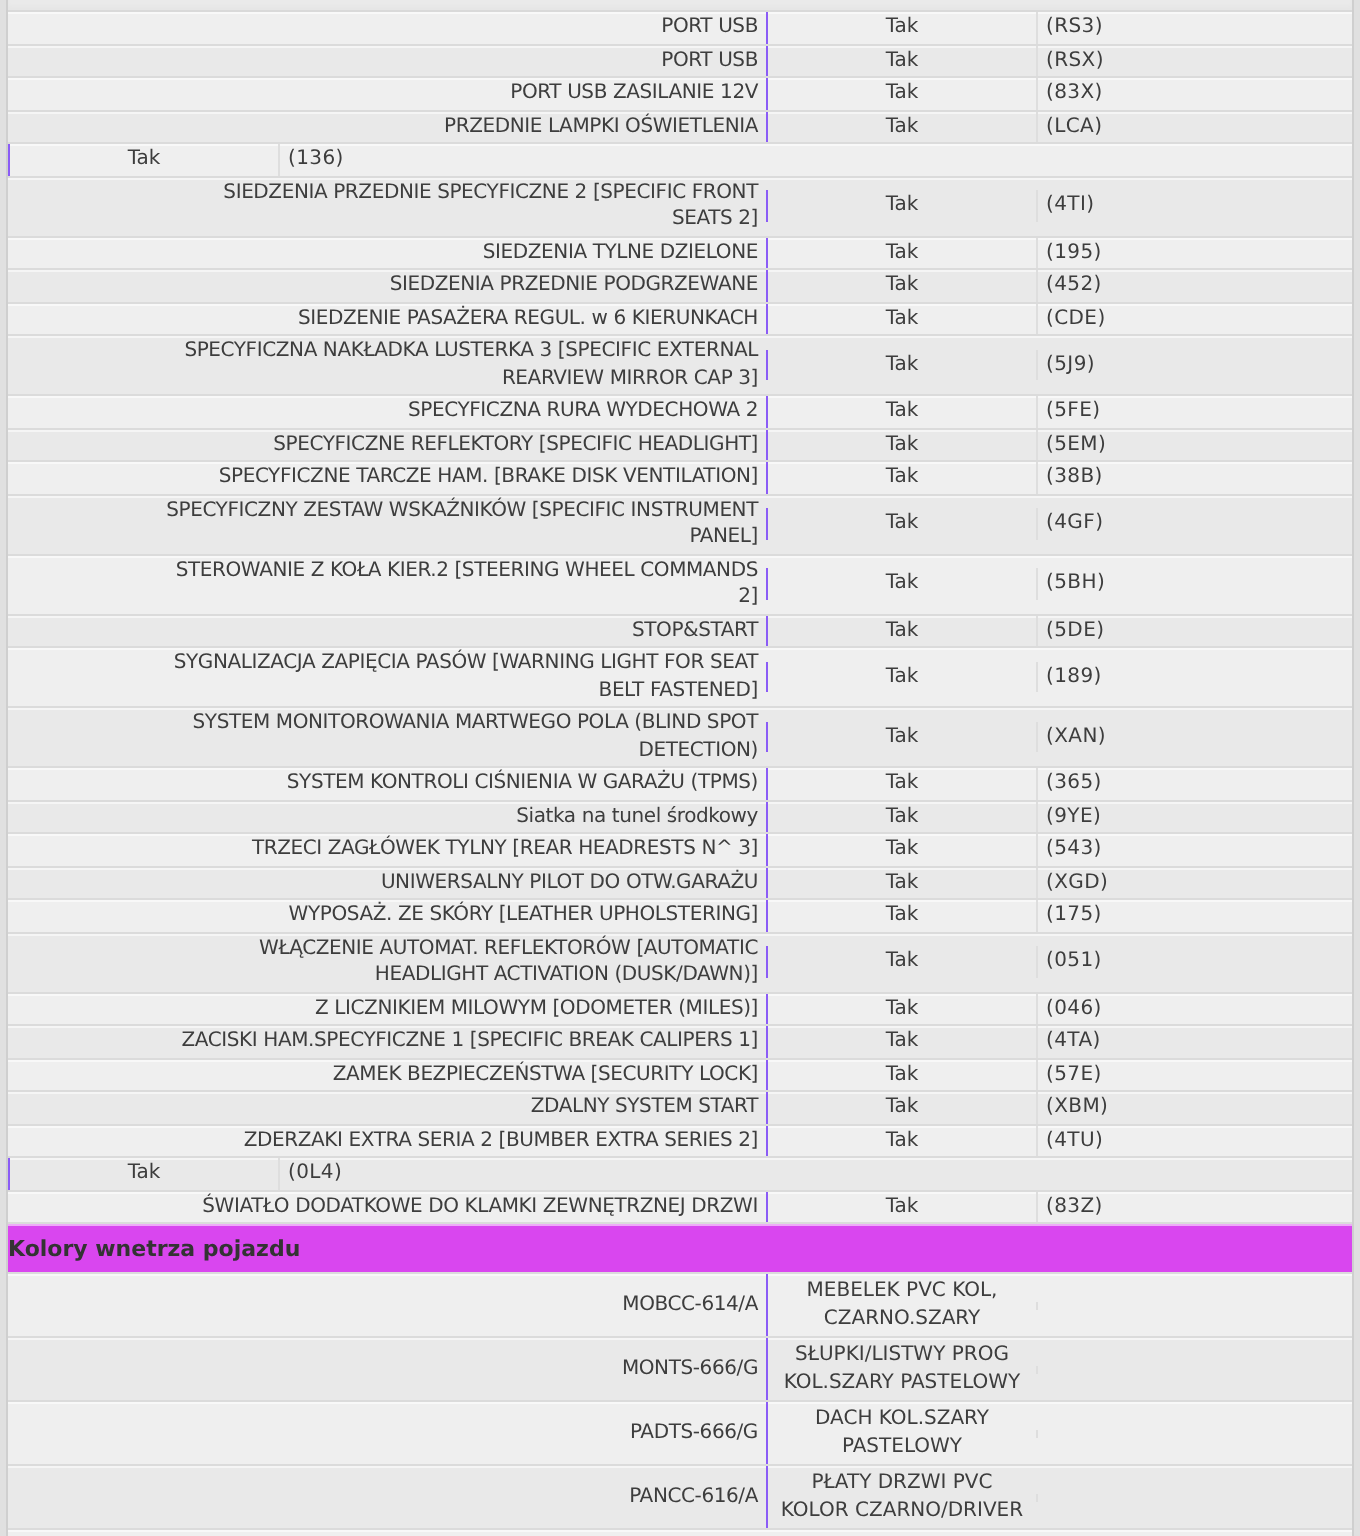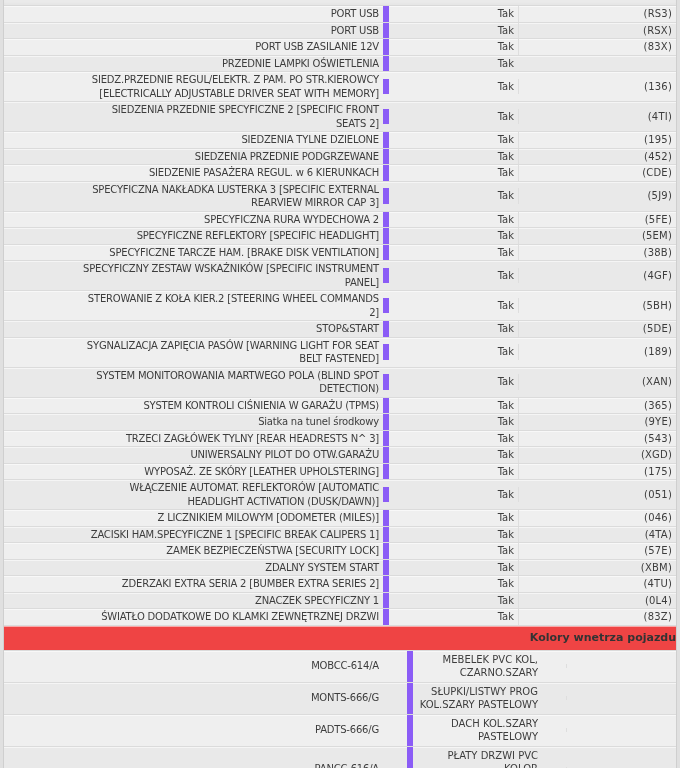--- a/index.html
+++ b/index.html
@@ -45,44 +45,44 @@
   .cell { padding: 1px 4px; }
 
   .c-label {
     width: 379px;
     padding-left: 75px;
     text-align: right;
     letter-spacing: -0.2px;
   }
   .c-value {
     width: 135px;
-    border-left: 6px solid #8b5cf6;
-    text-align: right;
+    border-left: 1px solid #8b5cf6;
+    text-align: center;
   }
   .c-code {
     flex: 1;
     border-left: 1px solid #dedede;
-    text-align: right;
+    text-align: left;
     letter-spacing: 0.2px;
   }
 
   .section-header-row {
     display: flex;
     align-items: center;
-    justify-content: flex-end;
+    justify-content: flex-start;
     min-height: 25px;
     font-weight: bold;
     font-size: 11px;
     color: #333333;
-    background: #ef4444;
+    background: #d946ef;
     border-bottom: 1px solid #dbdbdb;
     box-shadow: inset 0 1px 0 rgba(255,255,255,0.55);
   }
 
-  #color-rows .row { min-height: 32px; gap: 24px; }
+  #color-rows .row { min-height: 32px; }
   #color-rows .cell { padding-top: 2px; padding-bottom: 2px; }
 </style>
 </head>
 <body>
 
 <div class="spec-table">
   <div class="clipped-row"></div>
 
   <div id="feature-rows">
   <div class="row">
@@ -99,24 +99,24 @@
 
   <div class="row">
     <div class="cell c-label">PORT USB ZASILANIE 12V</div>
     <div class="cell c-value">Tak</div>
     <div class="cell c-code">(83X)</div>
   </div>
 
   <div class="row">
     <div class="cell c-label">PRZEDNIE LAMPKI OŚWIETLENIA</div>
     <div class="cell c-value">Tak</div>
-  </div>
-
-  <div class="row">
-    <div class="cell c-label">SIEDZ.PRZEDNIE REGUL/ELEKTR. Z PAM. PO STR.KIEROWCY [ELECTRICALLY ADJUSTABLE DRIVER SEAT WITH MEMORY]</div>
+    <div class="cell c-code">(LCA)</div>
+  </div>
+
+  <div class="row">
     <div class="cell c-value">Tak</div>
     <div class="cell c-code">(136)</div>
   </div>
 
   <div class="row">
     <div class="cell c-label">SIEDZENIA PRZEDNIE SPECYFICZNE 2 [SPECIFIC FRONT SEATS 2]</div>
     <div class="cell c-value">Tak</div>
     <div class="cell c-code">(4TI)</div>
   </div>
 
@@ -252,21 +252,20 @@
     <div class="cell c-code">(XBM)</div>
   </div>
 
   <div class="row">
     <div class="cell c-label">ZDERZAKI EXTRA SERIA 2 [BUMBER EXTRA SERIES 2]</div>
     <div class="cell c-value">Tak</div>
     <div class="cell c-code">(4TU)</div>
   </div>
 
   <div class="row">
-    <div class="cell c-label">ZNACZEK SPECYFICZNY 1</div>
     <div class="cell c-value">Tak</div>
     <div class="cell c-code">(0L4)</div>
   </div>
 
   <div class="row">
     <div class="cell c-label">ŚWIATŁO DODATKOWE DO KLAMKI ZEWNĘTRZNEJ DRZWI</div>
     <div class="cell c-value">Tak</div>
     <div class="cell c-code">(83Z)</div>
   </div>
 </div>

